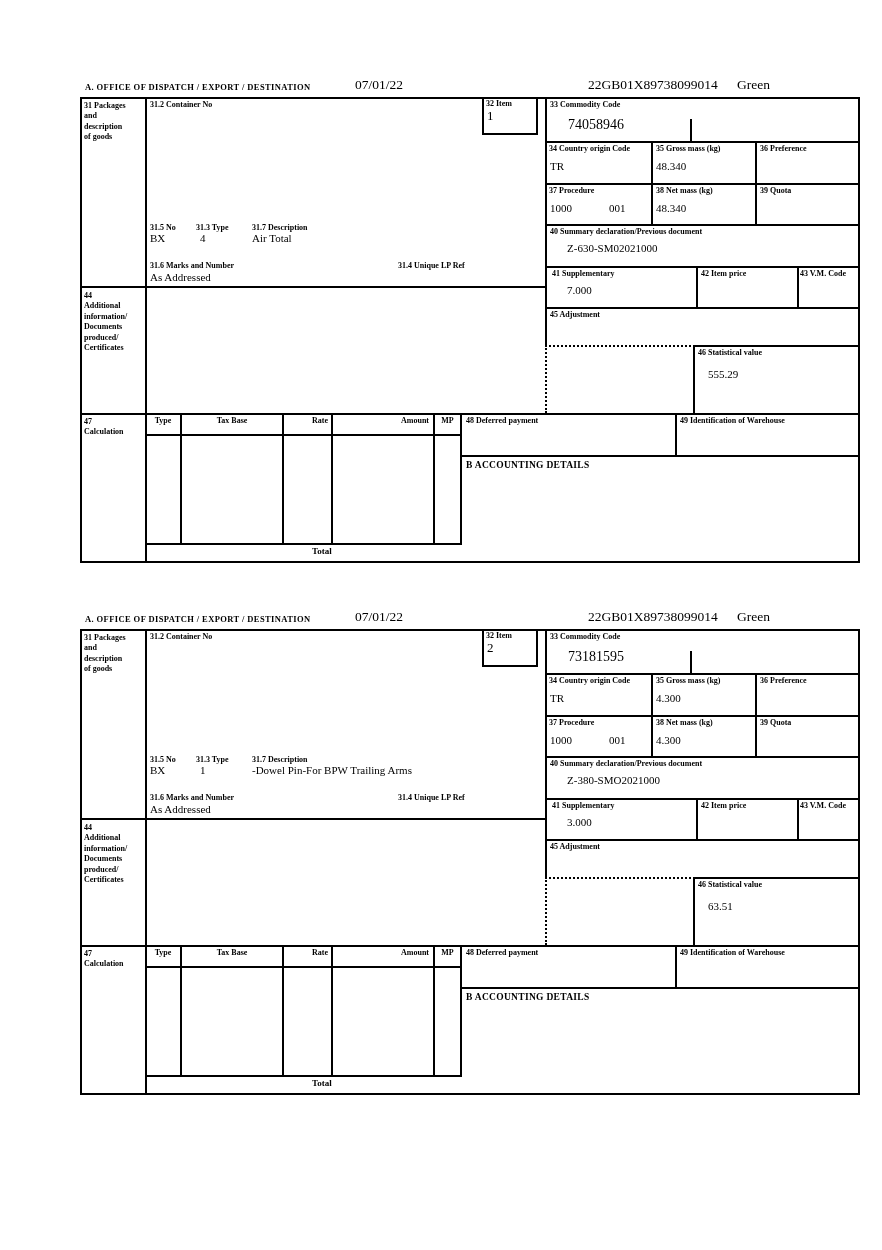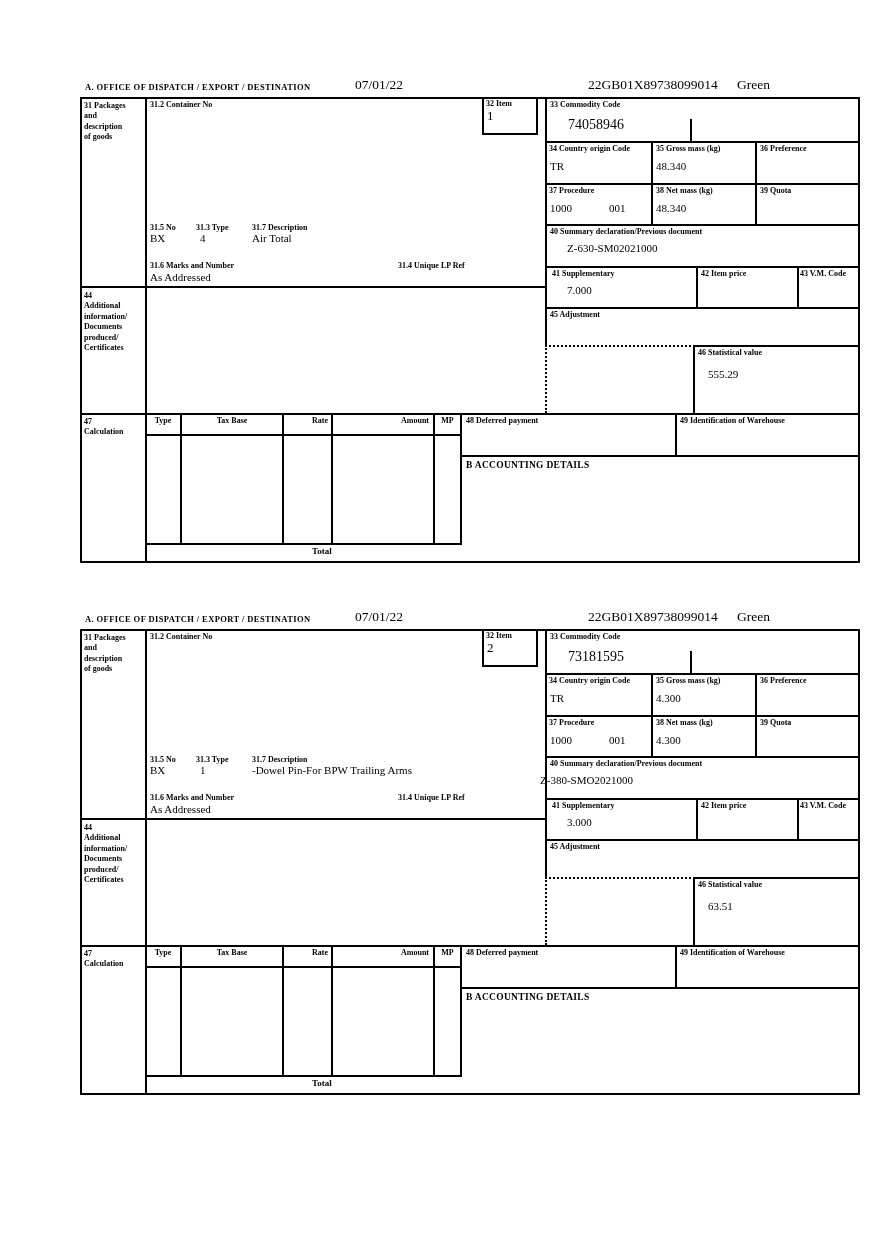--- a/index.html
+++ b/index.html
@@ -210,18 +210,18 @@
     <div class="val" style="left:488px;top:42px;font-size:14px">73181595</div>
     <div class="val" style="left:470px;top:85px">TR</div>
     <div class="val" style="left:576px;top:85px">4.300</div>
     <div class="val" style="left:470px;top:127px">1000</div>
     <div class="val" style="left:529px;top:127px">001</div>
     <div class="val" style="left:576px;top:127px">4.300</div>
     <div class="val" style="left:70px;top:157px">BX</div>
     <div class="val" style="left:120px;top:157px">1</div>
     <div class="val" style="left:172px;top:157px">-Dowel Pin-For BPW Trailing Arms</div>
     <div class="val" style="left:70px;top:196px">As Addressed</div>
-    <div class="val" style="left:460px;top:167px">Z-380-SMO2021000</div>
+    <div class="val" style="left:487px;top:167px">Z-380-SMO2021000</div>
     <div class="val" style="left:487px;top:209px">3.000</div>
     <div class="val" style="left:628px;top:293px">63.51</div>
   </div>
 
 </div>
 
 </body></html>

